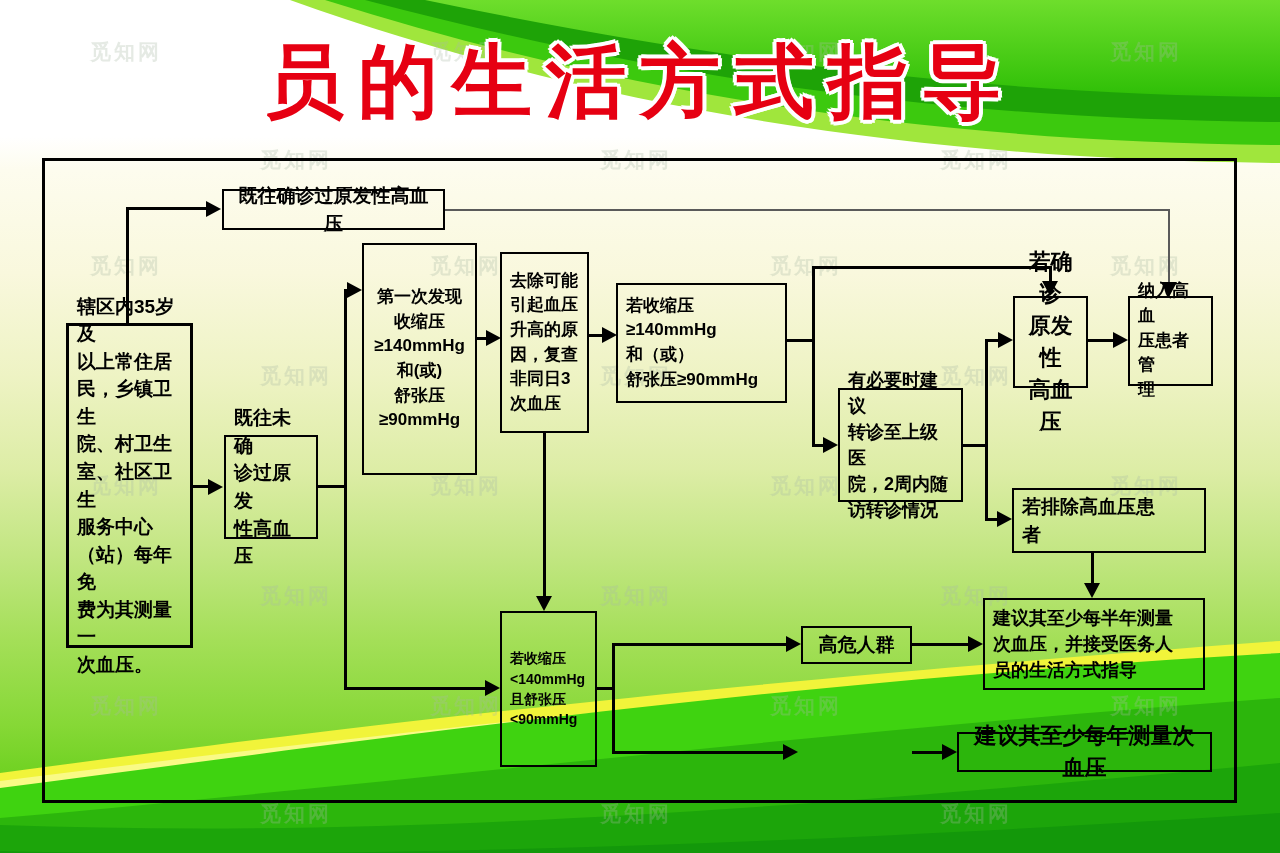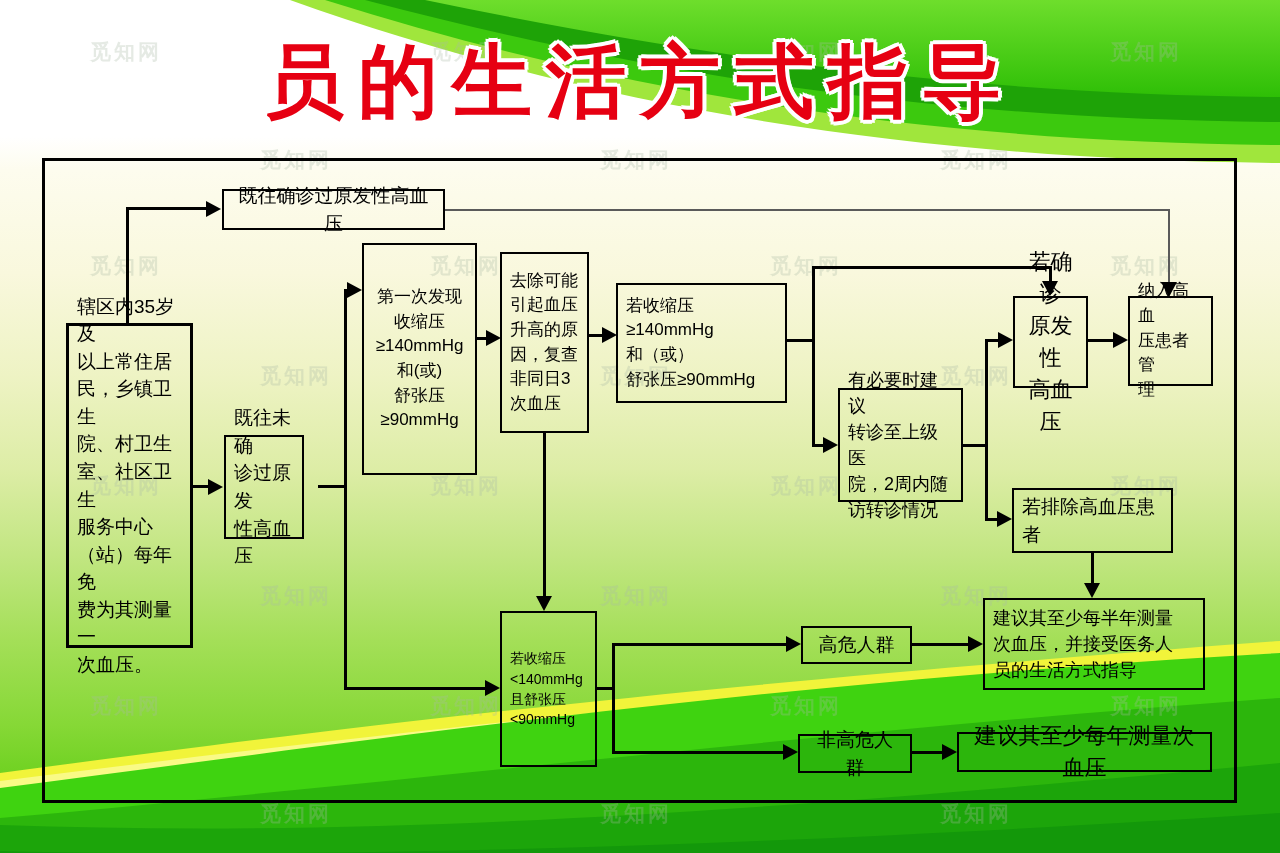--- a/index.html
+++ b/index.html
@@ -17,21 +17,21 @@
     position:absolute;top:36px;left:0;width:1280px;text-align:center;
     font-size:80px;font-weight:900;letter-spacing:14px;color:#e60012;line-height:1.15;
     text-shadow:-4px 0 0 #fff,4px 0 0 #fff,0 -4px 0 #fff,0 4px 0 #fff,
                 -3px -3px 0 #fff,3px 3px 0 #fff,-3px 3px 0 #fff,3px -3px 0 #fff;
     white-space:nowrap;
   }
   #frame{position:absolute;left:42px;top:158px;width:1195px;height:645px;
     border:3px solid #000;box-sizing:border-box;}
   .node{
     position:absolute;border:2px solid #000;box-sizing:border-box;color:#000;
-    display:flex;align-items:center;white-space:pre-line;font-weight:400;
+    display:flex;align-items:center;white-space:pre-line;font-weight:700;
     padding:0 8px;line-height:1.45;
   }
   .c{justify-content:center;text-align:center;}
   .hl{position:absolute;height:3px;background:#000;}
   .vl{position:absolute;width:3px;background:#000;}
   .thin{background:#5a5a5a;}
   .ar{position:absolute;width:0;height:0;border-top:8px solid transparent;
       border-bottom:8px solid transparent;border-left:15px solid #000;}
   .ad{position:absolute;width:0;height:0;border-left:8px solid transparent;
       border-right:8px solid transparent;border-top:15px solid #000;}
@@ -164,21 +164,21 @@
 民，乡镇卫生
 院、村卫生
 室、社区卫生
 服务中心
 （站）每年免
 费为其测量一
 次血压。</div>
 
   <div class="node c" style="left:222px;top:189px;width:223px;height:41px;font-size:19px">既往确诊过原发性高血压</div>
 
-  <div class="node" style="left:224px;top:435px;width:80px;height:104px;font-size:19px">既往未确
+  <div class="node" style="left:224px;top:435px;width:94px;height:104px;font-size:19px">既往未确
 诊过原发
 性高血压</div>
 
   <div class="node c" style="left:362px;top:243px;width:115px;height:232px;font-size:17px">第一次发现
 收缩压
 ≥140mmHg
 和(或)
 舒张压
 ≥90mmHg</div>
 
@@ -199,31 +199,30 @@
 访转诊情况</div>
 
   <div class="node c" style="left:1013px;top:296px;width:75px;height:92px;font-size:22px">若确诊
 原发性
 高血压</div>
 
   <div class="node" style="left:1128px;top:296px;width:85px;height:90px;font-size:17px">纳入高血
 压患者管
 理</div>
 
-  <div class="node" style="left:1012px;top:488px;width:161px;height:65px;font-size:19px">若排除高血压患
+  <div class="node" style="left:1012px;top:488px;width:194px;height:65px;font-size:19px">若排除高血压患
 者</div>
 
   <div class="node" style="left:500px;top:611px;width:97px;height:156px;font-size:14px">若收缩压
 &lt;140mmHg
 且舒张压
 &lt;90mmHg</div>
 
   <div class="node c" style="left:801px;top:626px;width:111px;height:38px;font-size:19px">高危人群</div>
 
-  <div class="node c" style="left:798px;top:734px;width:114px;height:39px;font-size:19px">非高危人群</div>
 
   <div class="node" style="left:983px;top:598px;width:222px;height:92px;font-size:18px">建议其至少每半年测量
 次血压，并接受医务人
 员的生活方式指导</div>
 
   <div class="node c" style="left:957px;top:732px;width:255px;height:40px;font-size:22px">建议其至少每年测量次血压</div>
 
 </div>
 
 </body></html>

